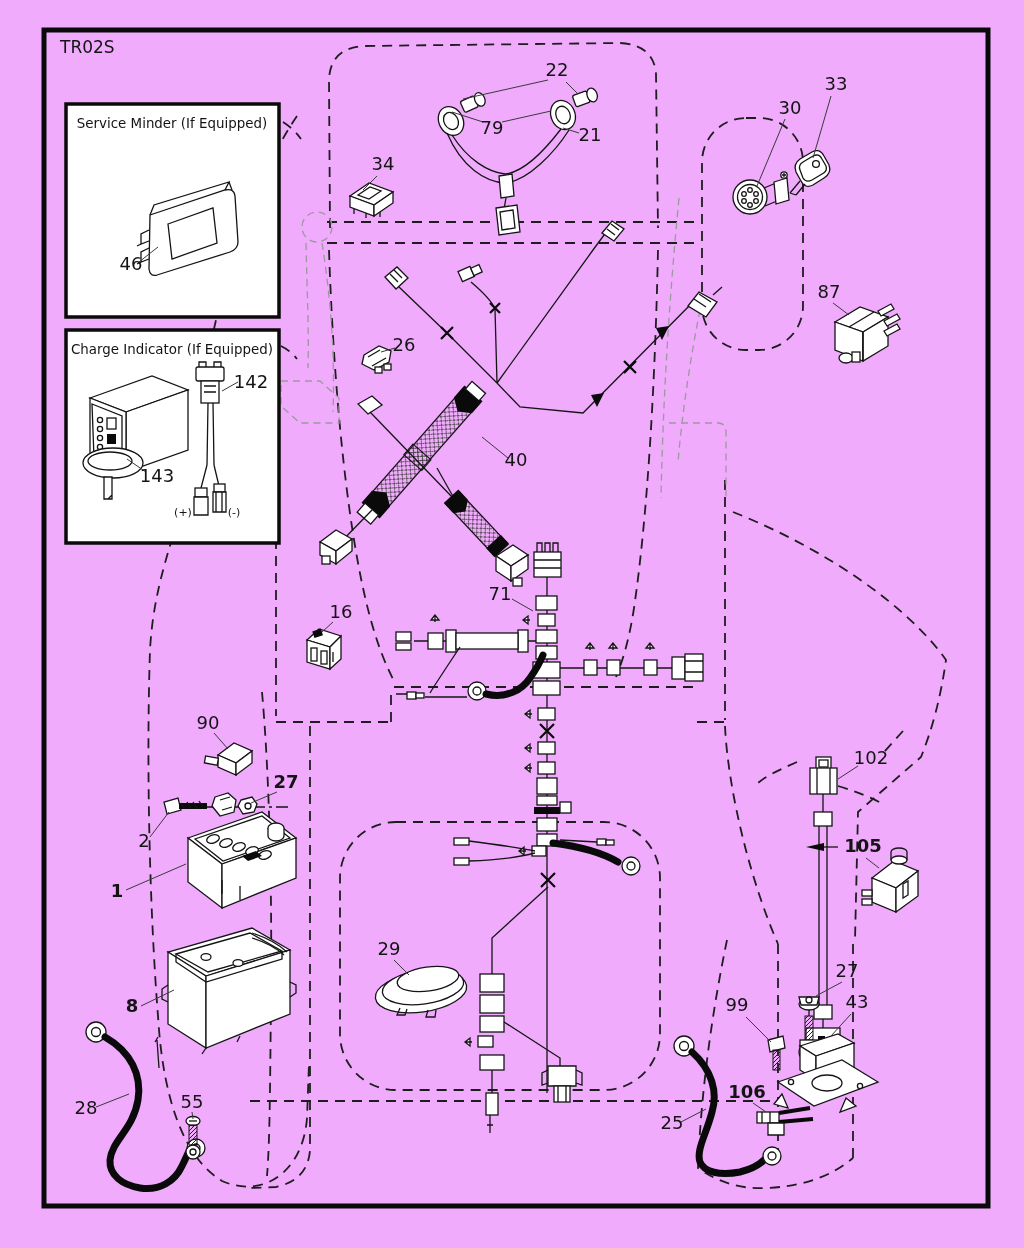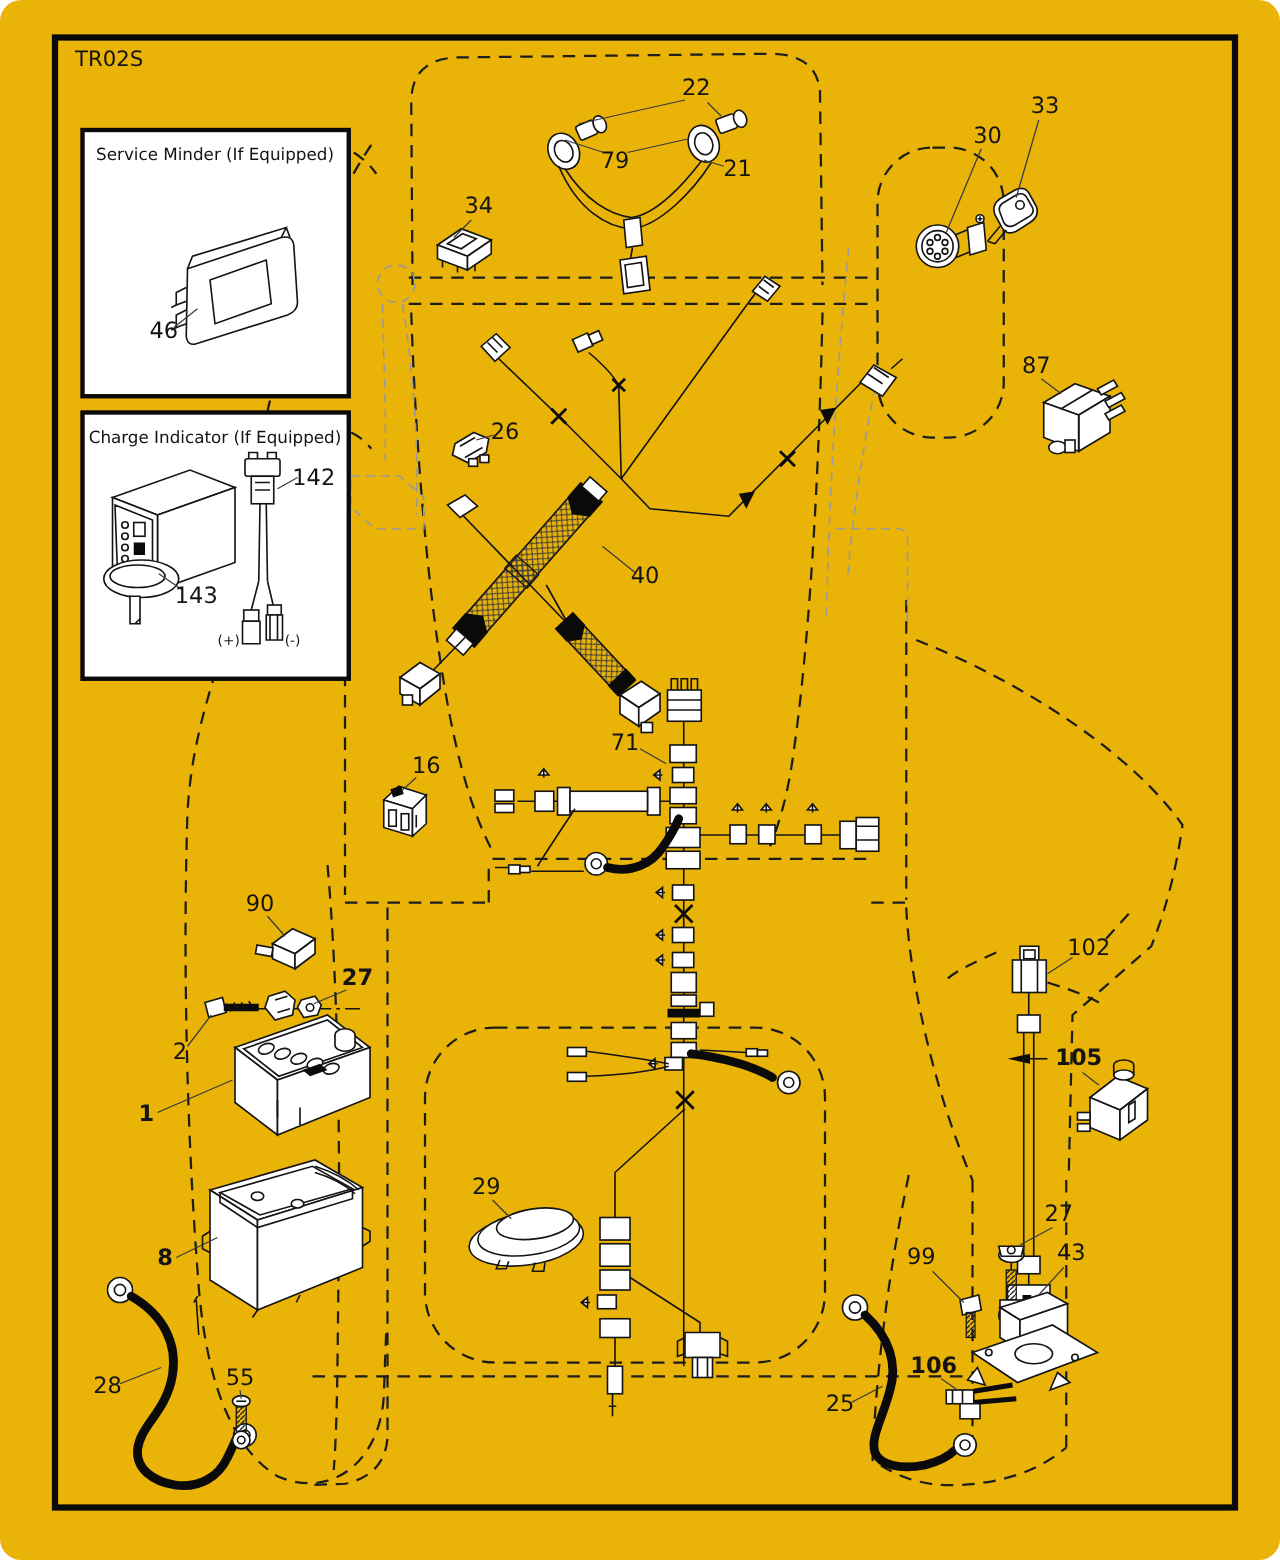--- a/index.html
+++ b/index.html
@@ -1,17 +1,17 @@
 <!DOCTYPE html>
 <html><head>
 <meta charset="utf-8">
 <style>
   html,body{margin:0;padding:0;background:#fff;}
-  #stage{position:relative;width:1024px;height:1248px;background:#eab308;
-         font-family:"DejaVu Sans","Liberation Sans",sans-serif;border-radius:17px;}
+  #stage{position:relative;width:1024px;height:1248px;background:#f0abfc;
+         font-family:"DejaVu Sans","Liberation Sans",sans-serif;}
   svg{position:absolute;left:0;top:0;}
   .callout{font:18px "DejaVu Sans","Liberation Sans",sans-serif;fill:#141414;text-anchor:middle;}
   .callout.bold{font-weight:bold;}
   .title-text{font:17px "DejaVu Sans","Liberation Sans",sans-serif;fill:#141414;}
   .inset-title{font:13.4px "DejaVu Sans","Liberation Sans",sans-serif;fill:#141414;text-anchor:middle;}
   .term{font:11px "DejaVu Sans","Liberation Sans",sans-serif;fill:#141414;text-anchor:middle;}
   .ln{stroke:#141414;stroke-width:1.3;fill:none;}
   .lnw{stroke:#141414;stroke-width:1.3;fill:#ffffff;}
   .lead{stroke:#3a3a3a;stroke-width:1;fill:none;}
   .dash{stroke:#1d1d1d;stroke-width:1.8;fill:none;stroke-dasharray:10 7;}

